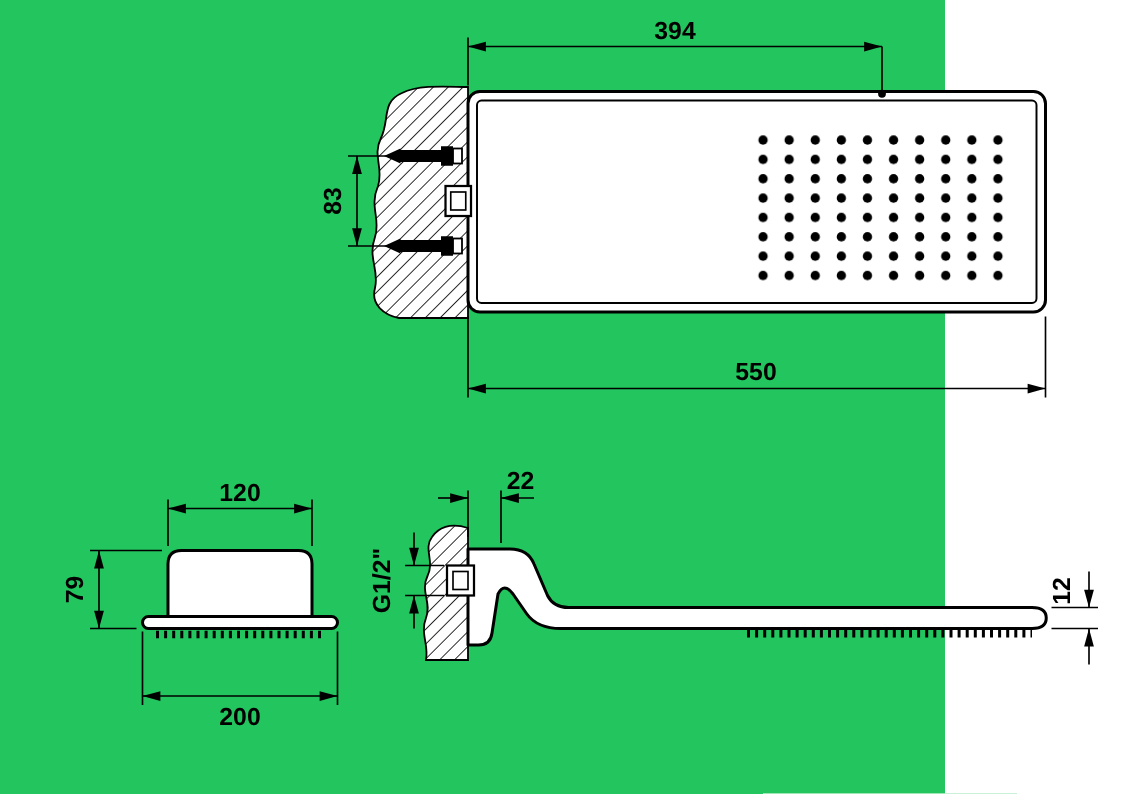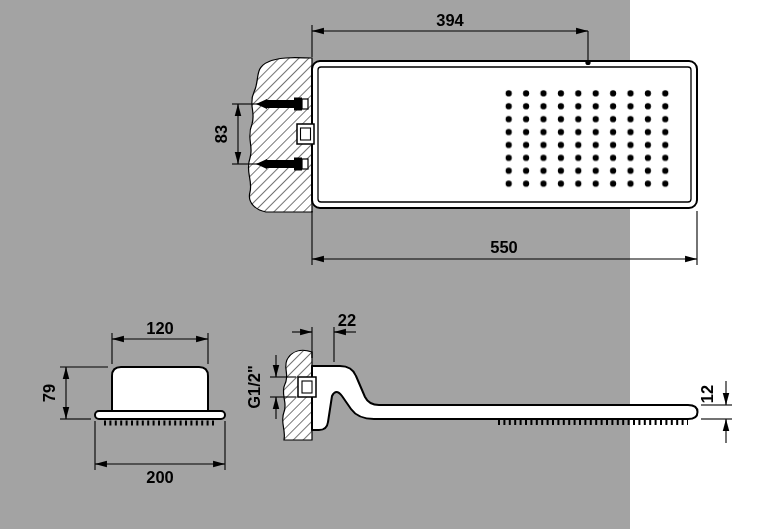--- a/index.html
+++ b/index.html
@@ -1,16 +1,16 @@
 <!DOCTYPE html>
 <html><head>
 <meta charset="utf-8">
 <style>
   html,body{margin:0;padding:0;background:#ffffff;}
-  .canvas{width:630px;height:529px;background:#a3a3a3;font-family:"Liberation Sans",sans-serif;}
+  .canvas{width:630px;height:529px;background:#22c55e;font-family:"Liberation Sans",sans-serif;}
   svg{display:block;}
   .part{stroke:#000;stroke-width:2;fill:#ffffff;stroke-linejoin:round;}
   .part-thin{stroke:#000;stroke-width:1.3;fill:none;stroke-linejoin:round;}
   .wall{stroke:#000;stroke-width:1.2;}
   .dim{stroke:#000;stroke-width:1.1;fill:none;}
   .solid{fill:#000;stroke:none;}
   .nozzles{stroke:#000;stroke-width:5;stroke-dasharray:2 3.4;fill:none;}
   .dim-text{font-family:"Liberation Sans",sans-serif;font-size:16.5px;font-weight:bold;fill:#000;}
 </style>
 </head>

